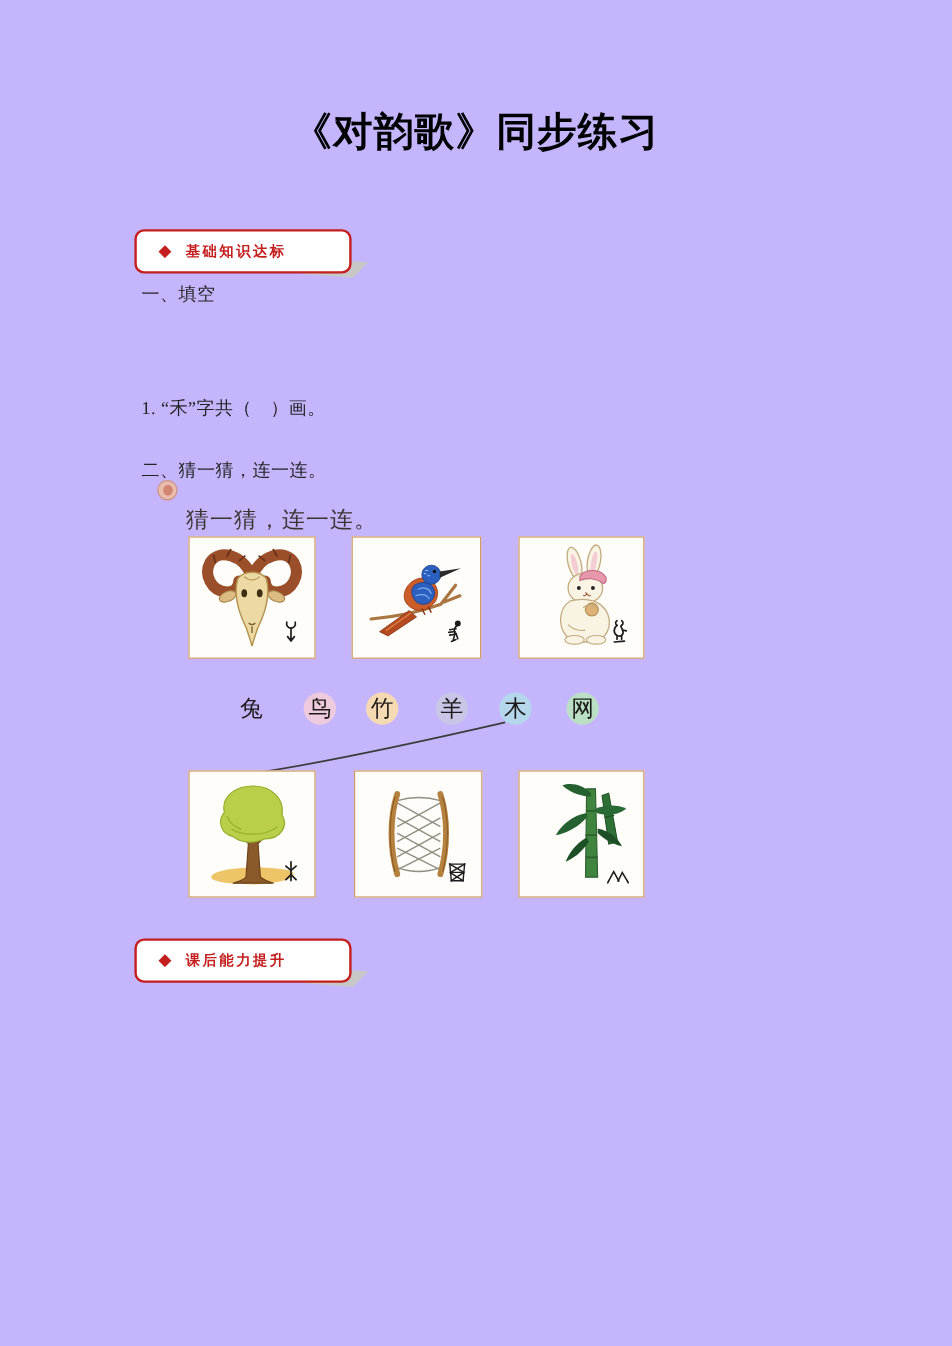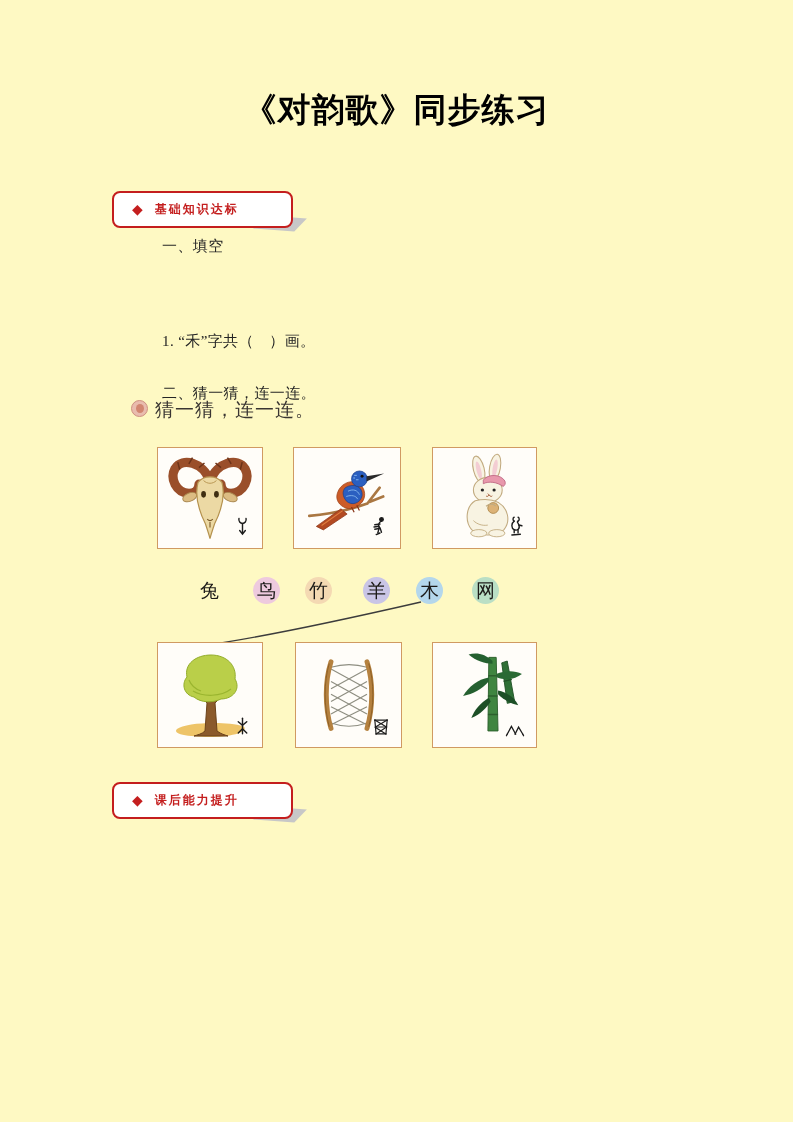--- a/index.html
+++ b/index.html
@@ -1,43 +1,43 @@
 <!DOCTYPE html>
 <html><head>
 <meta charset="utf-8">
 <style>
   html,body{margin:0;padding:0;background:#ffffff;}
-  .page{position:relative;width:793px;height:1122px;background:#fef9c3;overflow:hidden;
+  .page{position:relative;width:793px;height:1122px;background:#c4b5fd;overflow:hidden;
         font-family:"Liberation Serif",serif;color:#242424;}
 
   .title{position:absolute;top:88px;left:0;width:100%;margin:0;text-align:center;
          font-family:"Liberation Sans",sans-serif;font-size:33px;font-weight:700;
          color:#000;letter-spacing:1px;}
 
   .badge-shadow{position:absolute;width:44px;height:13px;background:#c7c7c7;
                 transform:skewX(-42deg) rotate(4deg);}
   .shadow1{left:258px;top:217px;}
   .shadow2{left:258px;top:808px;}
   .badge{position:absolute;left:112px;width:181px;height:37px;box-sizing:border-box;
          border:2px solid #c41e1e;border-radius:8px;background:#fff;
          display:flex;align-items:center;gap:12px;padding-left:18px;}
   .badge1{top:191px;}
   .badge2{top:782px;}
   .diamond{color:#c41e1e;font-size:14px;line-height:1;}
   .badge-label{color:#c41e1e;font-size:12px;font-weight:700;letter-spacing:2px;
                font-family:"Liberation Sans",sans-serif;}
 
   .bodyline{position:absolute;left:118px;font-size:15px;line-height:1.2;
-            letter-spacing:.4px;white-space:pre;margin-left:44px;}
+            letter-spacing:.4px;white-space:pre;}
 
   .seal{position:absolute;left:131px;top:400px;width:17px;height:17px;border-radius:50%;
         background:#e9bcae;border:1px solid #cf9181;box-sizing:border-box;}
   .seal-inner{position:absolute;left:4px;top:3px;width:8px;height:9px;border-radius:50%;
               background:#c05a40;opacity:.55;}
-  .activity-instruction{position:absolute;left:155px;top:397px;font-size:19px;
+  .activity-instruction{position:absolute;left:155px;top:420px;font-size:19px;
         color:#3a3632;font-family:"DejaVu Serif",serif;letter-spacing:1px;}
 
   .pic-box{position:absolute;border:1px solid #d09a62;background:#fffdf9;box-sizing:border-box;}
   #box-ram{left:157px;top:447px;width:106px;height:102px;}
   #box-bird{left:293px;top:447px;width:108px;height:102px;}
   #box-rabbit{left:432px;top:447px;width:105px;height:102px;}
   #box-tree{left:157px;top:642px;width:106px;height:106px;}
   #box-net{left:295px;top:642px;width:107px;height:106px;}
   #box-bamboo{left:432px;top:642px;width:105px;height:106px;}
   .art{position:absolute;}

